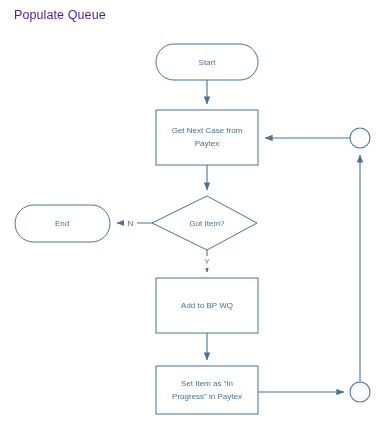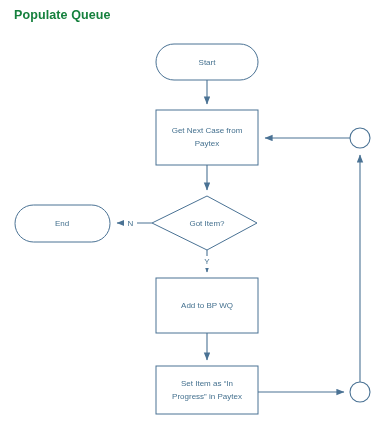--- a/index.html
+++ b/index.html
@@ -12,22 +12,22 @@
     height: 430px;
     position: relative;
     overflow: hidden;
     font-family: "Liberation Sans", sans-serif;
   }
   #diagram-title {
     position: absolute;
     left: 14px;
     top: 8px;
     font-size: 12.5px;
-    font-weight: bold;
-    color: #15803d;
+    font-weight: normal;
+    color: #4c1d95;
     letter-spacing: 0.1px;
   }
   #flow-canvas {
     position: absolute;
     left: 0;
     top: 0;
     width: 380px;
     height: 430px;
   }
   .node-label {

